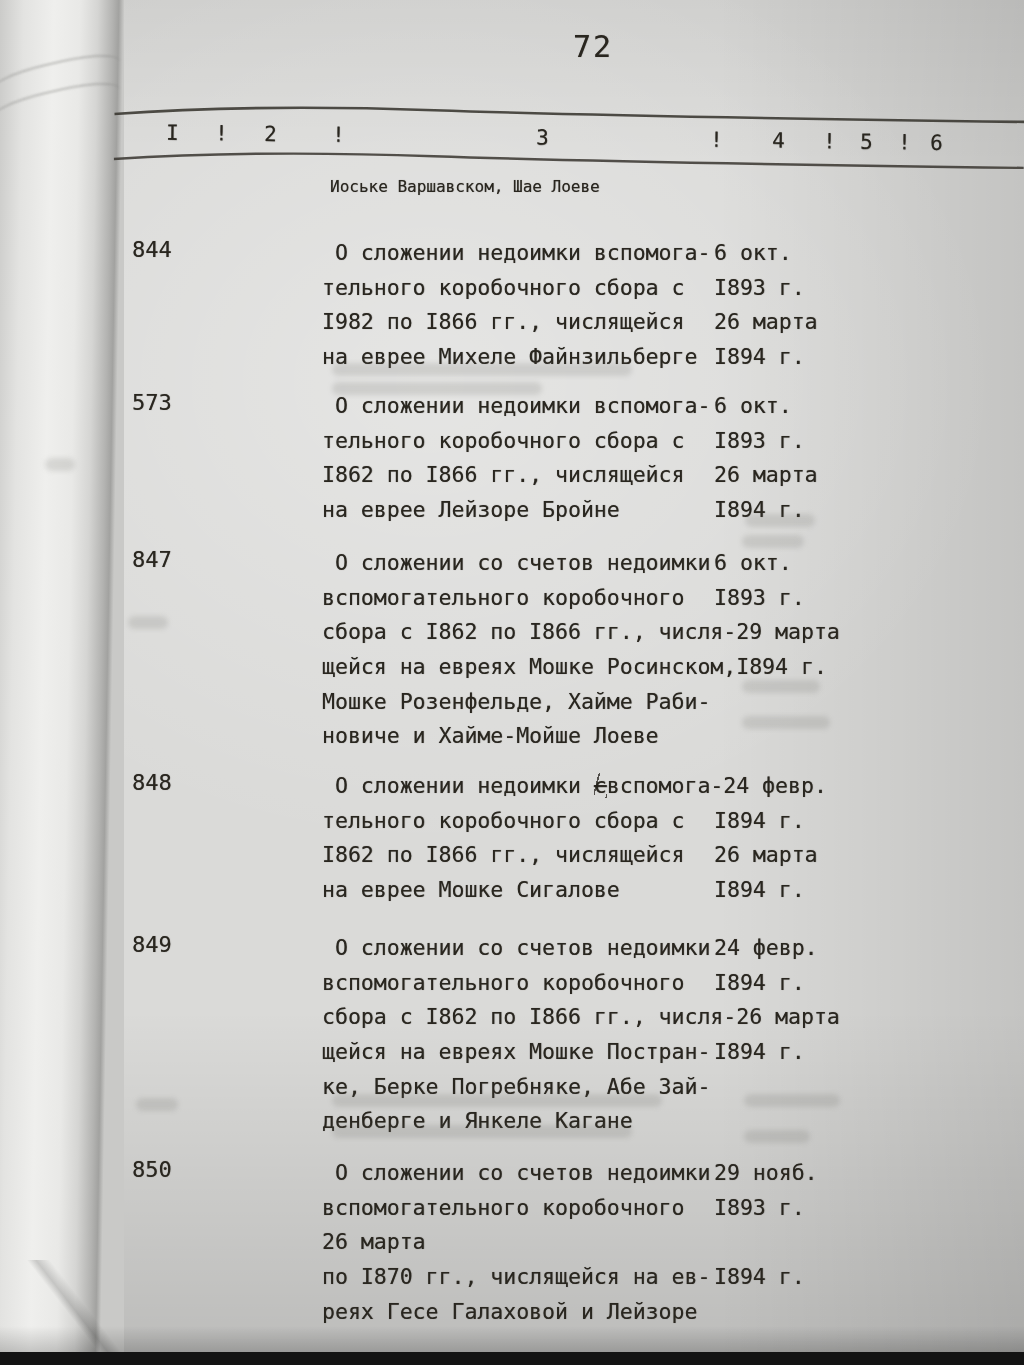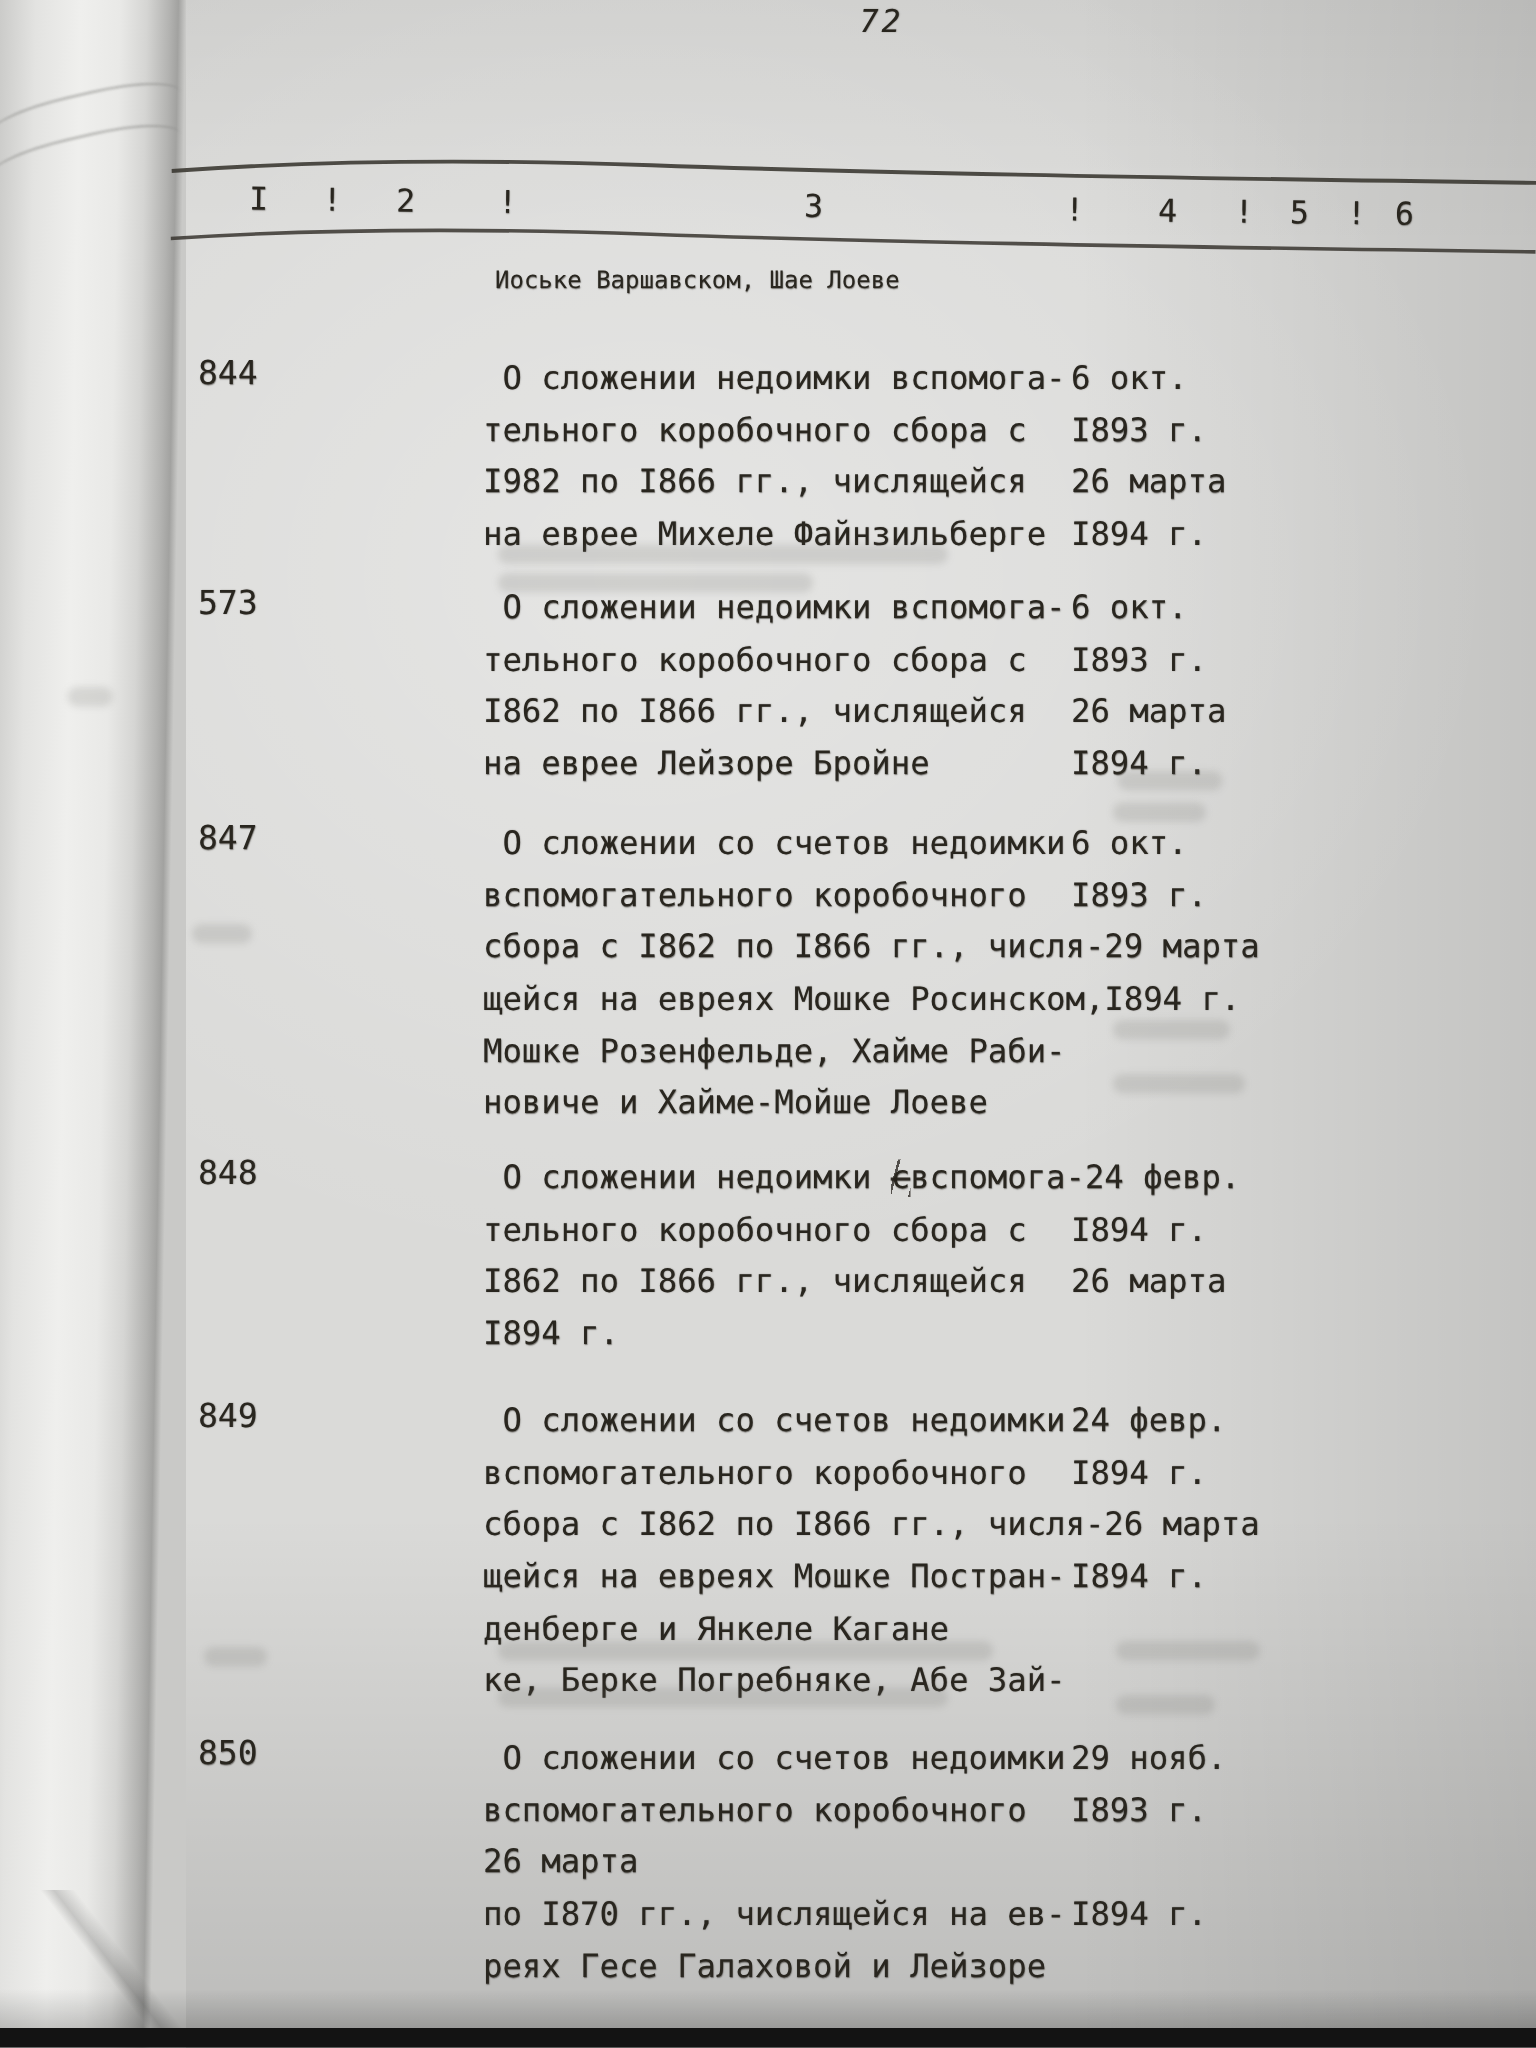--- a/index.html
+++ b/index.html
@@ -36,22 +36,22 @@
     border-radius: 50% / 16px;
     transform: rotate(-13deg);
     filter: blur(0.8px);
   }
   
   .ink {
     color: #29261f;
     text-shadow: 0.3px 0.4px 0.8px rgba(30,26,20,0.55);
   }
   .page-number {
-    position: absolute; left: 573px; top: 2px;
-    font-size: 21px; letter-spacing: 2px; font-style: italic;
+    position: absolute; left: 573px; top: 29px;
+    font-size: 30px; letter-spacing: 2px;
   }
   .header-band {
     position: absolute; left: 114px; top: 98px;
     width: 912px; height: 78px;
     transform: rotate(0.75deg);
     transform-origin: left center;
   }
   .header-band svg { position: absolute; left: 0; top: 0; }
   .header-cell {
     position: absolute; top: 22px;
@@ -229,20 +229,21 @@
           </div>
           <div class="t-line ink">
             <span class="t-line-body">тельного коробочного сбора с</span>
             <span class="t-line-date">I894 г.</span>
           </div>
           <div class="t-line ink">
             <span class="t-line-body">I862 по I866 гг., числящейся</span>
             <span class="t-line-date">26 марта</span>
           </div>
           <div class="t-line ink">
+            <span class="t-line-body">на еврее Мошке Сигалове</span>
             <span class="t-line-date">I894 г.</span>
           </div>
         </div>
       </div>
       <div class="entry" style="top: 935px;">
         <span class="entry-number ink">849</span>
         <div class="entry-lines">
           <div class="t-line ink">
             <span class="t-line-body"> О сложении со счетов недоимки</span>
             <span class="t-line-date">24 февр.</span>
@@ -253,25 +254,25 @@
           </div>
           <div class="t-line ink">
             <span class="t-line-body">сбора с I862 по I866 гг., числя-</span>
             <span class="t-line-date">26 марта</span>
           </div>
           <div class="t-line ink">
             <span class="t-line-body">щейся на евреях Мошке Постран-</span>
             <span class="t-line-date">I894 г.</span>
           </div>
           <div class="t-line ink">
+            <span class="t-line-body">ке, Берке Погребняке, Абе Зай-</span>
+            <span class="t-line-date"></span>
+          </div>
+          <div class="t-line ink">
             <span class="t-line-body">денберге и Янкеле Кагане</span>
-            <span class="t-line-date"></span>
-          </div>
-          <div class="t-line ink">
-            <span class="t-line-body">ке, Берке Погребняке, Абе Зай-</span>
             <span class="t-line-date"></span>
           </div>
         </div>
       </div>
       <div class="entry" style="top: 1160px;">
         <span class="entry-number ink">850</span>
         <div class="entry-lines">
           <div class="t-line ink">
             <span class="t-line-body"> О сложении со счетов недоимки</span>
             <span class="t-line-date">29 нояб.</span>

